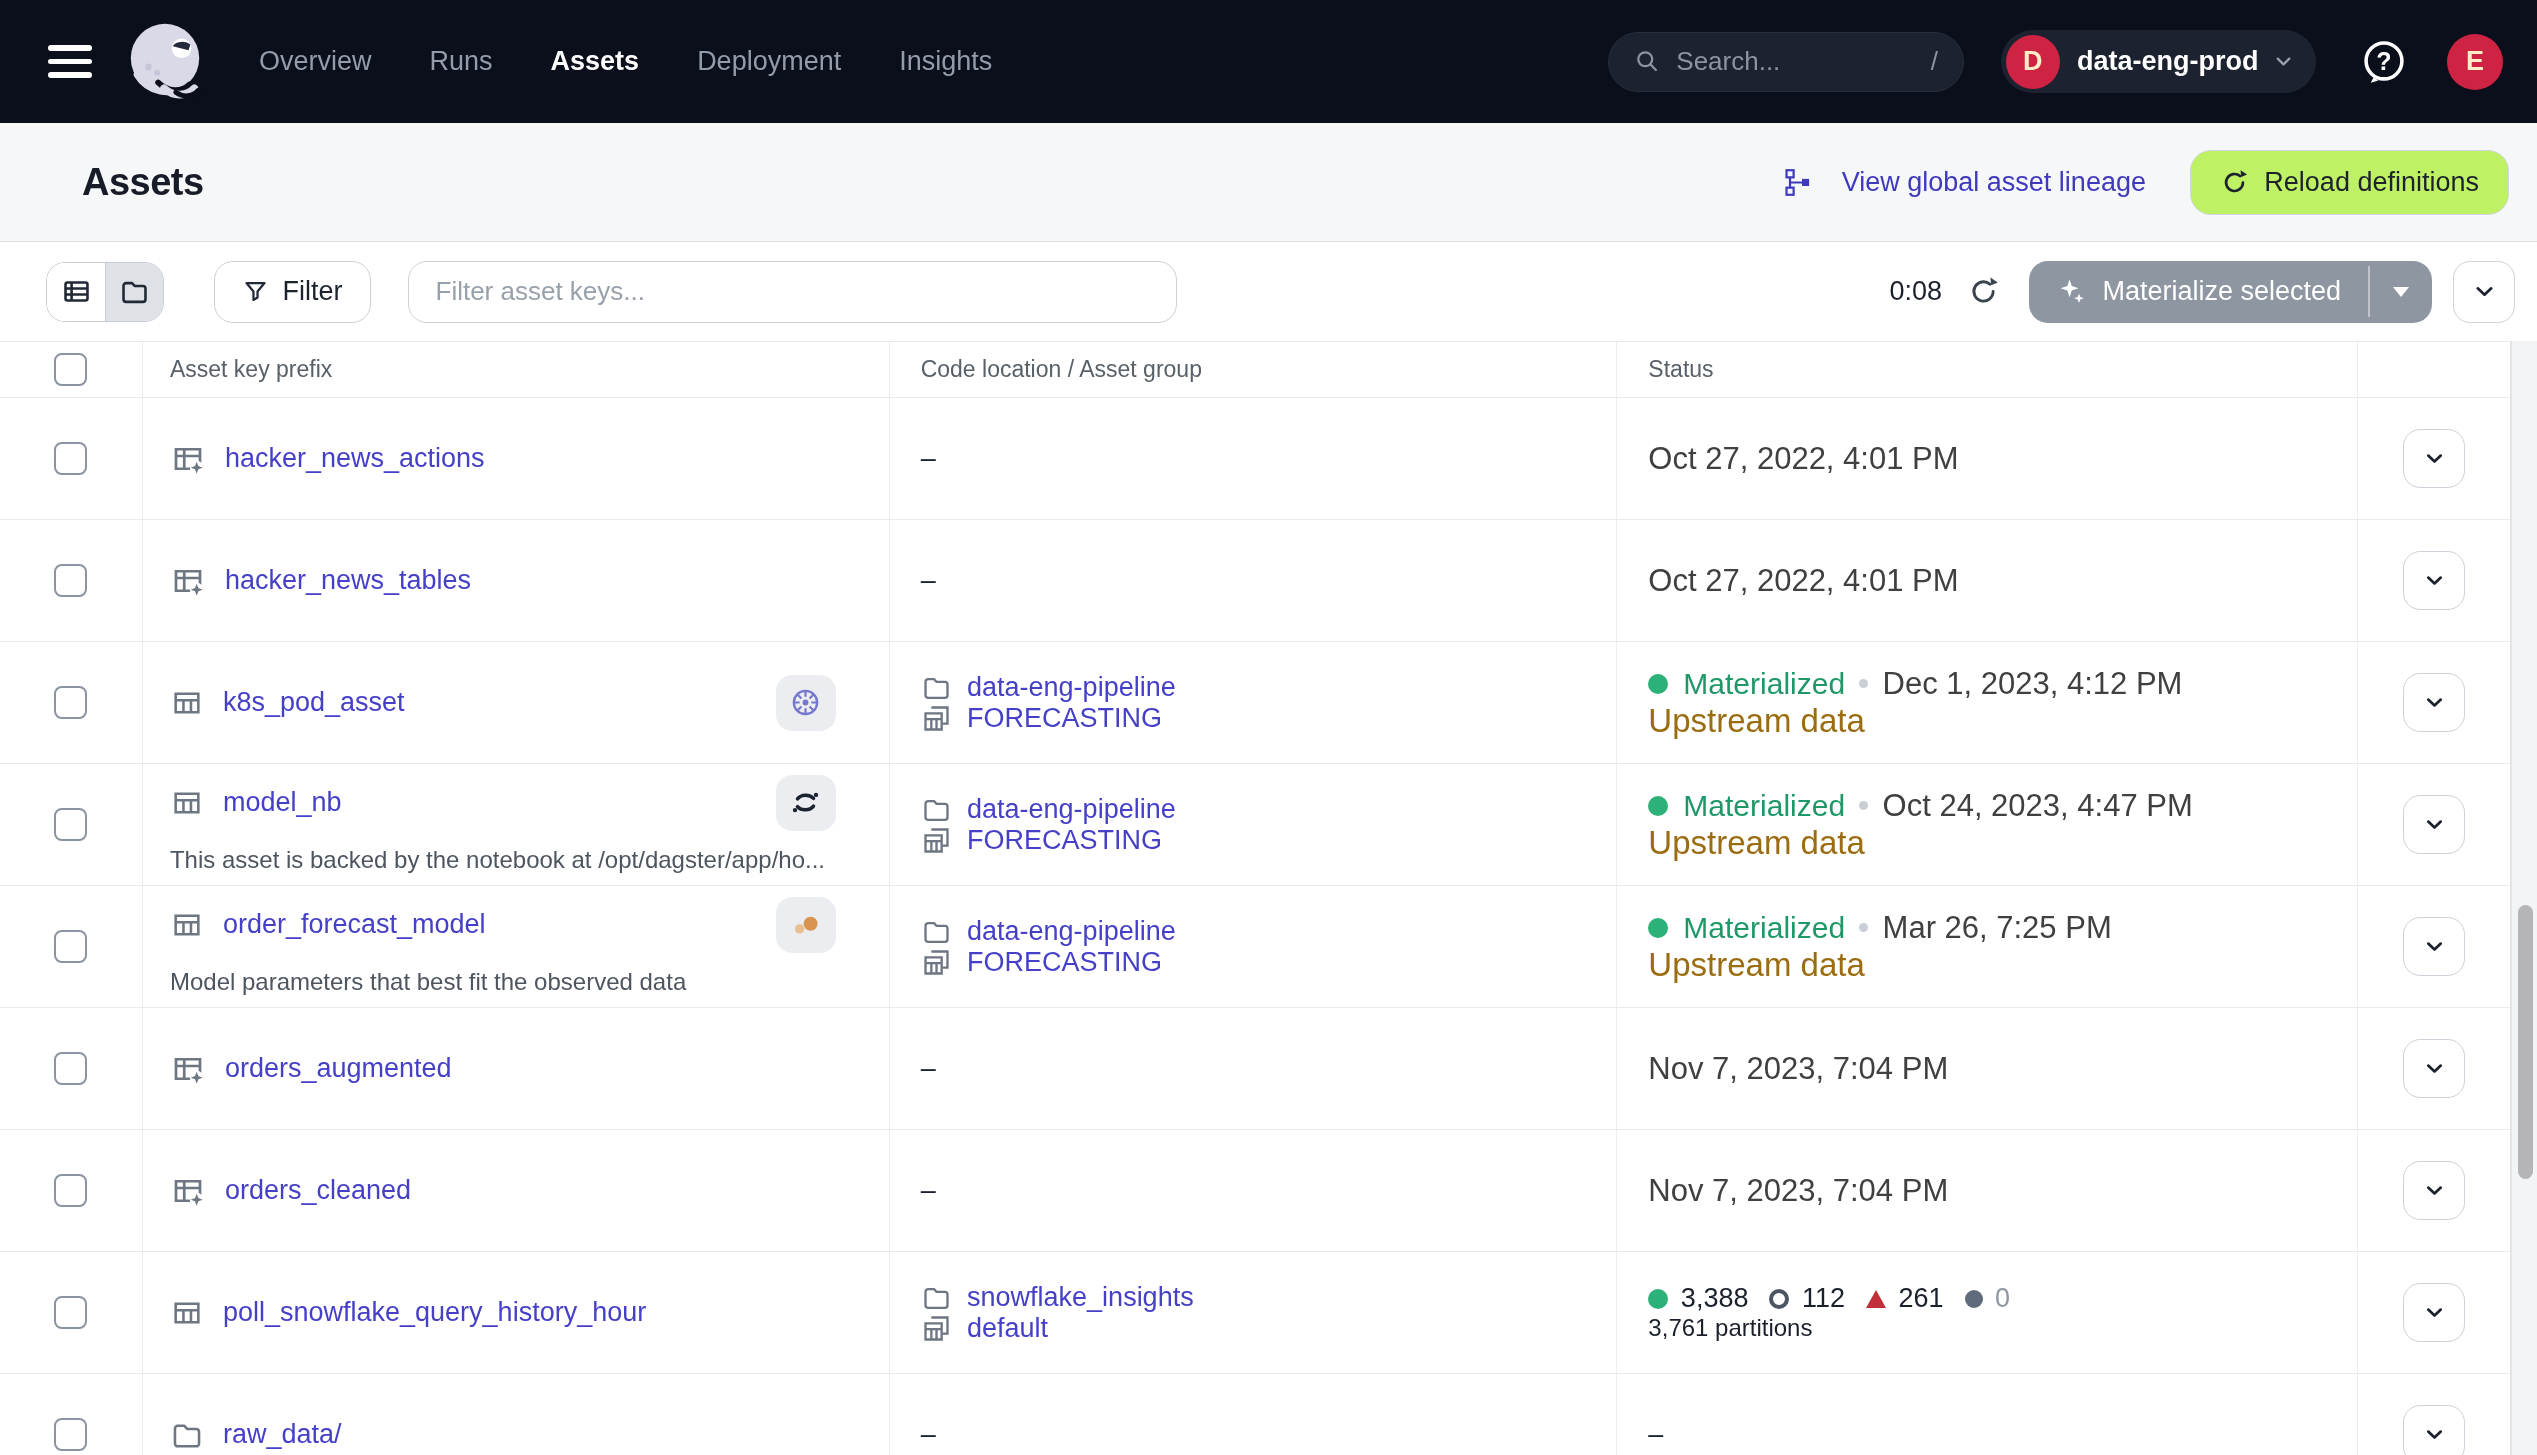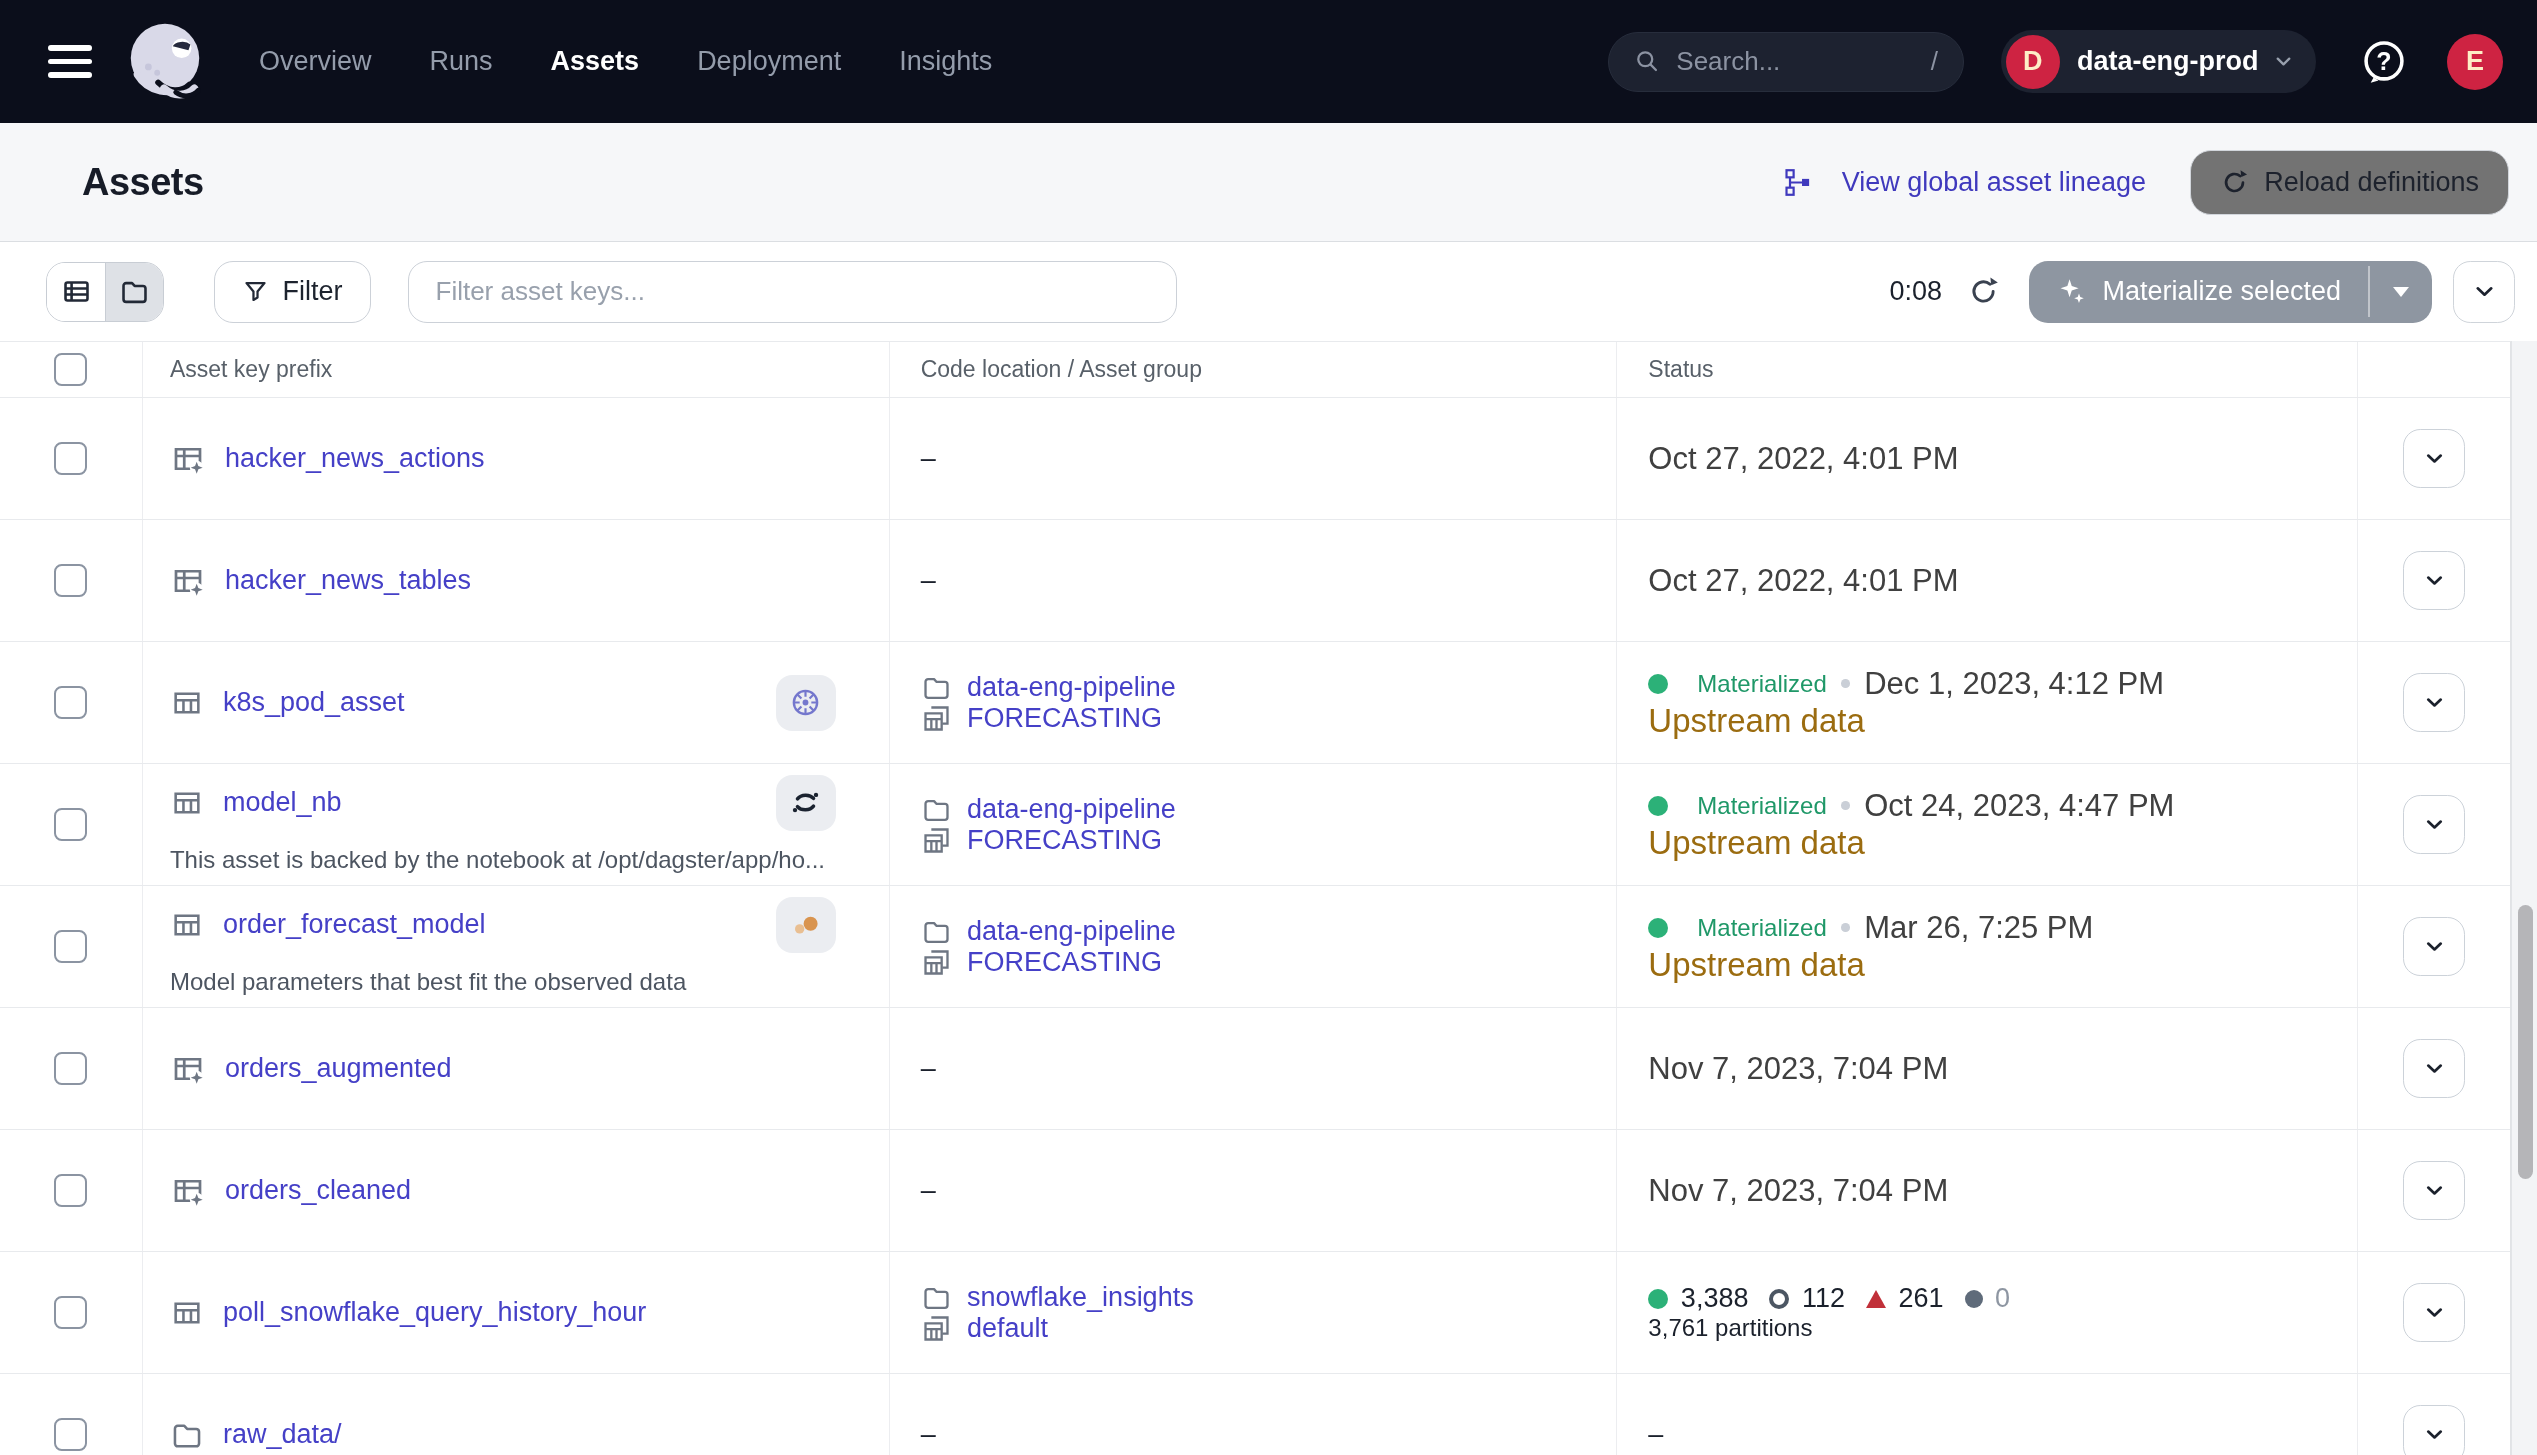--- a/index.html
+++ b/index.html
@@ -26,21 +26,21 @@
   .deploy-pill .dname { margin:0 13.5px 0 17.3px; color:#fff; font-size:27px; font-weight:600; }
   .help-btn { margin-left:40px; width:56px; height:56px; display:flex; align-items:center; justify-content:center; cursor:pointer; }
   .avatar { margin-left:35px; width:56px; height:56px; border-radius:50%; background:#ce2342; color:#fdeec6;
     font-size:27px; font-weight:700; display:flex; align-items:center; justify-content:center; cursor:pointer; }
 
   
   .page-header { height:119px; background:#f6f7f9; border-bottom:1.9px solid #dbdee2; display:flex; align-items:center; padding:0 29px 0 82px; }
   .page-title { font-size:38px; font-weight:700; color:#171c28; letter-spacing:-0.5px; }
   .ph-right { margin-left:auto; display:flex; align-items:center; }
   .lineage-link { display:flex; align-items:center; gap:29px; color:#3f39bd; font-size:27px; text-decoration:none; margin-right:44px; }
-  .reload-btn { height:65px; background:#737373; border:1.9px solid #d2d6dc; border-radius:21px; display:flex; align-items:center;
+  .reload-btn { height:65px; background:#bef264; border:1.9px solid #d2d6dc; border-radius:21px; display:flex; align-items:center;
     gap:15.4px; padding:0 29px; font-size:27px; color:#1d222d; cursor:pointer; }
 
   
   .toolbar { height:99px; background:#fff; display:flex; align-items:center; padding:0 23px 0 46px;justify-content:space-between; }
   .seg-toggle { display:flex; height:60px; border:1.9px solid #c8cdd4; border-radius:19px; overflow:hidden; }
   .seg { width:58px; display:flex; align-items:center; justify-content:center; background:#fff; cursor:pointer; }
   .seg + .seg { border-left:1.9px solid #c8cdd4; }
   .seg.selected { background:#dee1e6; }
   .filter-btn { margin-left:50px; height:62px; border:1.9px solid #ccd1d8; border-radius:19px; background:#fff;
     display:flex; align-items:center; gap:13.5px; padding:0 27px; font-size:27px; font-weight:500; color:#1d232e; cursor:pointer; }
@@ -81,21 +81,21 @@
     display:flex; align-items:center; justify-content:center; flex:none; }
   .desc { margin-top:15.4px; font-size:24px; color:#4d5561; max-width:716px; overflow:hidden; white-space:nowrap; }
 
   .dash { font-size:27px; color:#1b212c; }
   .loc-line { display:flex; align-items:center; gap:15.4px; }
   .loc-line a { font-size:27px; color:#4540c7; text-decoration:none; }
 
   .st-line { display:flex; align-items:center; }
   .st-date,.st-date-inline { font-size:31px; color:#404040; text-decoration:none; }
   .dot-green { width:20px; height:20px; border-radius:50%; background:#2cb178; flex:none; }
-  .mat-label { margin-left:29px; font-size:24px; color:#1f9868; }
+  .mat-label { margin-left:15px; font-size:30px; color:#1f9868; }
   .sep-dot { width:8.7px; height:8.7px; border-radius:50%; background:#cacfd7; margin:0 14.4px; }
   .upstream { font-size:33px; color:#9b6c10; }
   .counts { gap:0; }
   .count-val { font-size:27px; color:#1b212c; margin-left:12.5px; }
   .count-val.muted { color:#8e96a2; }
   .ring { width:20px; height:20px; border-radius:50%; border:4.8px solid #4c5663; margin-left:21px; flex:none; }
   .tri-red { width:0; height:0; border-left:10.6px solid transparent; border-right:10.6px solid transparent;
     border-bottom:18px solid #c13039; margin-left:21px; flex:none; }
   .dot-gray { width:18px; height:18px; border-radius:50%; background:#5f6b7a; margin-left:21px; flex:none; }
   .partitions { font-size:24px; color:#1b212c; }

